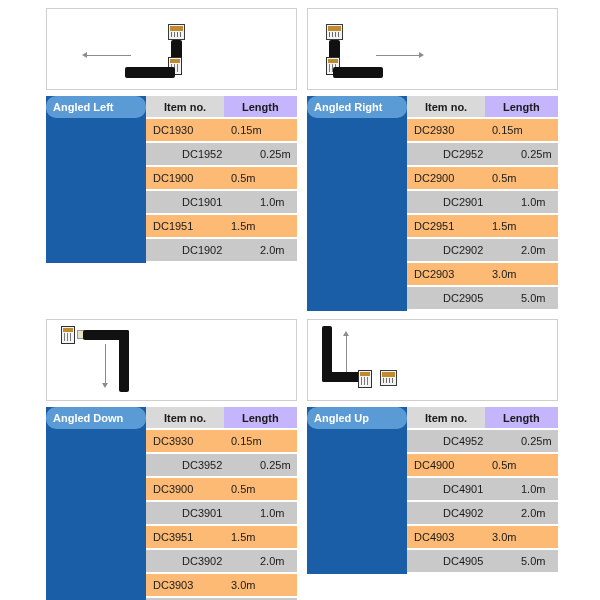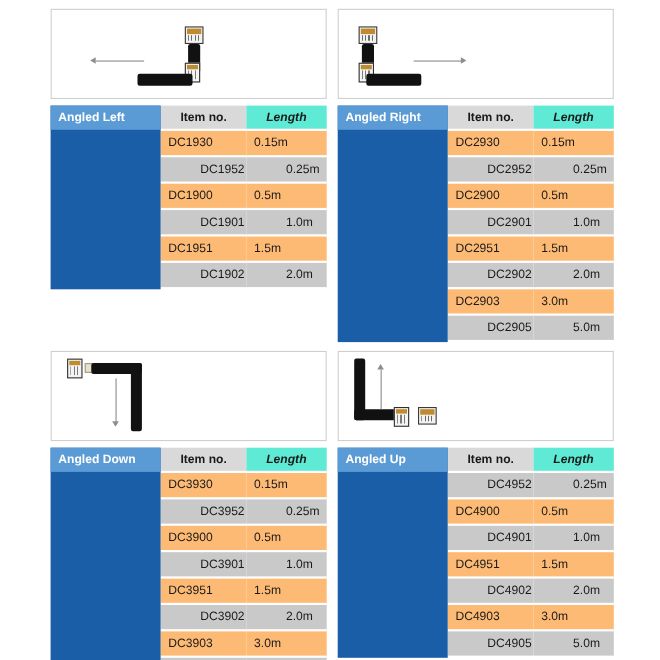--- a/index.html
+++ b/index.html
@@ -52,20 +52,21 @@
   .namecell .label {
     display: block;
     height: 22px;
     line-height: 22px;
     padding-left: 7px;
     background: #5b9bd5;
     color: #ffffff;
     font-size: 11px;
     font-weight: bold;
     white-space: nowrap;
+    border-radius: 10px;
   }
   table.spec {
     border-collapse: collapse;
     width: 151px;
     table-layout: fixed;
   }
   table.spec th {
     height: 22px;
     background: #d9d9d9;
     color: #1a1a1a;
@@ -80,21 +81,21 @@
     font-size: 11px;
     color: #1a1a1a;
     padding-left: 7px;
     border-bottom: 2px solid #ffffff;
   }
   table.spec col.c1 { width: 78px; }
   table.spec col.c2 { width: 73px; }
   table.spec tr.odd td { background: #fdba74; }
   table.spec tr.even td { background: #c9c9c9; padding-left: 36px; }
   table.spec th.h1 { background: #d9d9d9; }
-  table.spec th.h2 { background: #5eead4; font-style: italic; }
+  table.spec th.h2 { background: #c4b5fd; }
   .plug {
     position: absolute;
     width: 17px;
     height: 16px;
     background: #f2f2f2;
     border: 1px solid #3a3a3a;
   }
   .plug .gold {
     position: absolute;
     left: 1px;
@@ -393,24 +394,20 @@
                 <td>0.25m</td>
               </tr>
             <tr class="odd">
                 <td>DC4900</td>
                 <td>0.5m</td>
               </tr>
             <tr class="even">
                 <td>DC4901</td>
                 <td>1.0m</td>
               </tr>
-            <tr class="odd">
-                <td>DC4951</td>
-                <td>1.5m</td>
-              </tr>
             <tr class="even">
                 <td>DC4902</td>
                 <td>2.0m</td>
               </tr>
             <tr class="odd">
                 <td>DC4903</td>
                 <td>3.0m</td>
               </tr>
             <tr class="even">
                 <td>DC4905</td>

